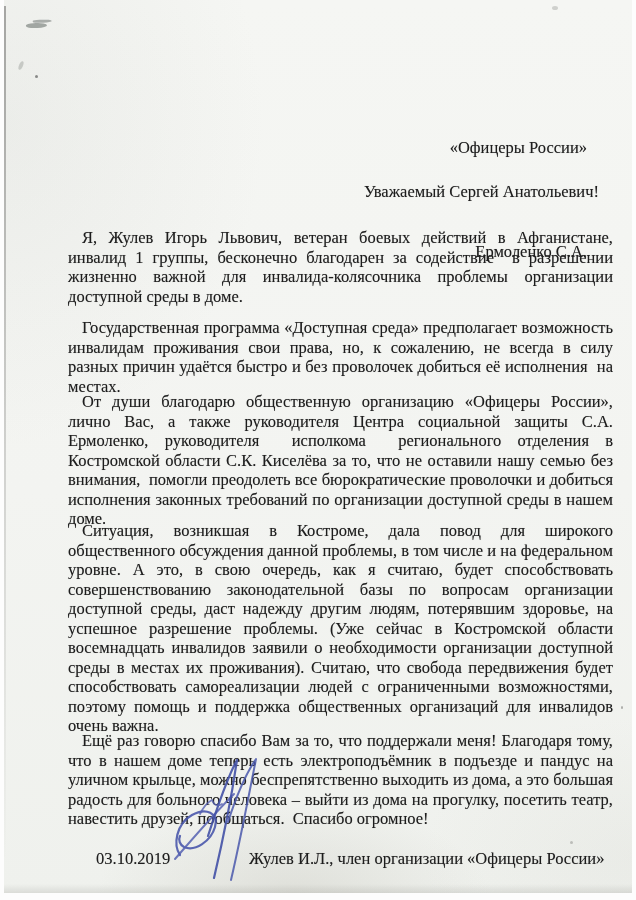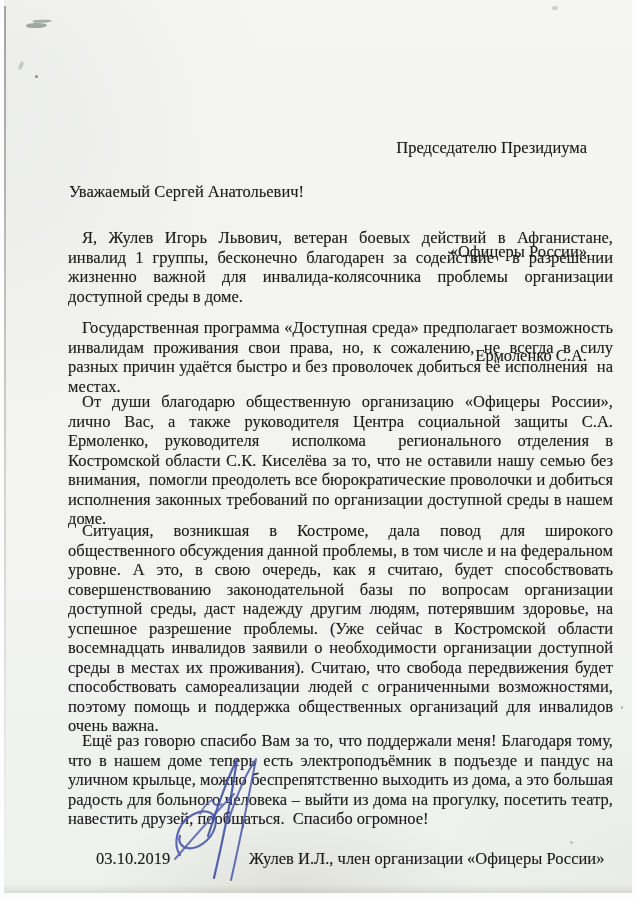--- a/index.html
+++ b/index.html
@@ -51,21 +51,21 @@
     text-shadow: 0 0 0.7px rgba(40,40,40,0.40);
     white-space: pre-wrap;
   }
   .recipient {
     top: 61px; right: 45px;
     text-align: right;
     line-height: 34.8px;
   }
   .salutation {
     top: 182px; left: 65px; width: 530px;
-    text-align: left;
+    text-align: right;
   }
   .para {
     left: 52px; width: 545px;
     margin: 12px;
     text-align: justify;
     text-indent: 14px;
   }
   .p1 { top: 216px; }
   .p2 { top: 306px; }
   .p3 { top: 380px; }
@@ -92,21 +92,20 @@
     <div class="edge-line"></div>
     <div class="speck s1"></div>
     <div class="speck s2"></div>
     <div class="speck s3"></div>
     <div class="speck s4"></div>
     <div class="speck s5"></div>
     <div class="speck s6"></div>
     <div class="speck s7"></div>
 
     <div class="txt recipient">
-      <div>Председателю Президиума</div>
       <div>«Офицеры России»</div>
       <div>Ермоленко С.А.</div>
     </div>
 
     <div class="txt salutation">Уважаемый Сергей Анатольевич!</div>
 
     <p class="txt para p1">Я, Жулев Игорь Львович, ветеран боевых действий в Афганистане, инвалид 1 группы, бесконечно благодарен за содействие  в разрешении жизненно важной для инвалида-колясочника проблемы организации доступной среды в доме.</p>
     <p class="txt para p2">Государственная программа «Доступная среда» предполагает возможность инвалидам проживания свои права, но, к сожалению, не всегда в силу разных причин удаётся быстро и без проволочек добиться её исполнения  на местах.</p>
     <p class="txt para p3">От души благодарю общественную организацию «Офицеры России», лично Вас, а также руководителя Центра социальной защиты С.А. Ермоленко, руководителя  исполкома  регионального отделения в Костромской области С.К. Киселёва за то, что не оставили нашу семью без внимания,  помогли преодолеть все бюрократические проволочки и добиться исполнения законных требований по организации доступной среды в нашем доме.</p>
     <p class="txt para p4">Ситуация, возникшая в Костроме, дала повод для широкого общественного обсуждения данной проблемы, в том числе и на федеральном уровне. А это, в свою очередь, как я считаю, будет способствовать совершенствованию законодательной базы по вопросам организации доступной среды, даст надежду другим людям, потерявшим здоровье, на успешное разрешение проблемы. (Уже сейчас в Костромской области восемнадцать инвалидов заявили о необходимости организации доступной среды в местах их проживания). Считаю, что свобода передвижения будет способствовать самореализации людей с ограниченными возможностями, поэтому помощь и поддержка общественных организаций для инвалидов очень важна.</p>

